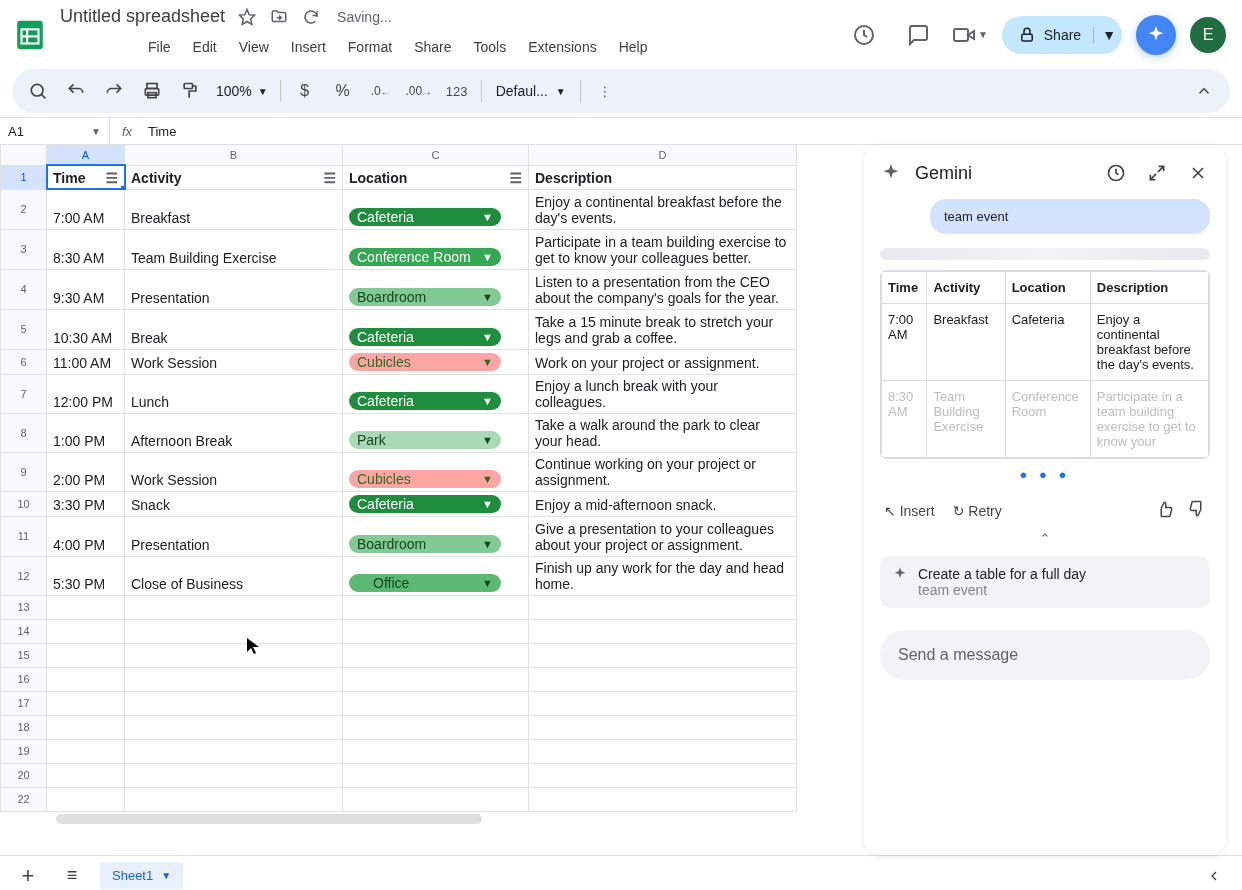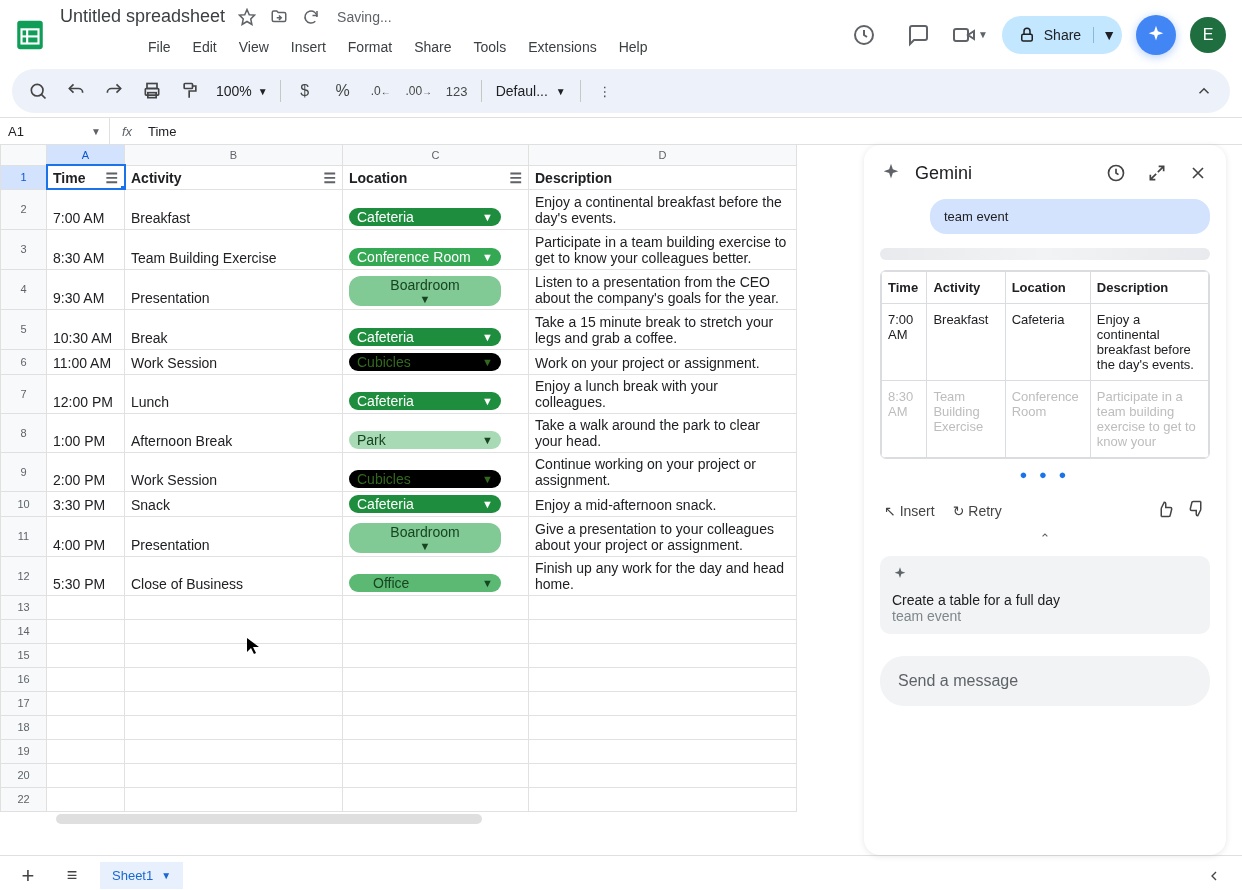--- a/index.html
+++ b/index.html
@@ -53,43 +53,43 @@
   th.rowhead.sel { background:#d3e3fd; color:#0b57d0; }
   td.cell { border:1px solid #e1e1e1; padding:3px 6px; font-size:14px; overflow:hidden; white-space:nowrap; vertical-align:bottom; height:24px;}
   td.cell.desc { white-space:normal; }
   tr.hrow td.cell { font-weight:bold; background:#fff; border-bottom:1px solid #e1e1e1;}
   td.selcell { outline:2px solid #1a73e8; outline-offset:-1px; position:relative;}
   td.selcell::after { content:''; position:absolute; right:-3px; bottom:-3px; width:6px; height:6px; background:#1a73e8; }
   .chip { display:flex; align-items:center; justify-content:space-between; border-radius:12px; padding:1px 8px; font-size:14px; width:152px;}
   .chip .arrow { font-size:11px; }
   .chip.cafeteria { background:#1e8e3e; color:#fff; }
   .chip.conf { background:#34a853; color:#fff; }
-  .chip.board { background:#81c995; color:#174521;flex-direction:column; }
-  .chip.cubicles { background:#000000; color:#33691e; }
+  .chip.board { background:#81c995; color:#174521; }
+  .chip.cubicles { background:#fca5a5; color:#33691e; }
   .chip.park { background:#a8dab5; color:#174521; }
   .chip.office { background:#5bb974; color:#174521;padding-left:24px; }
   .filter { display:flex; justify-content:space-between; align-items:center; }
   .filter-icon {color:#5f6368;}
 
   
   .panel-card { background:#fff; border-radius:16px; box-shadow:0 1px 6px rgba(0,0,0,.1); height:100%; display:flex; flex-direction:column; padding:0;}
   .panel-header { display:flex; align-items:center; gap:13px; padding:14px 14px 12px 16px;}
   .panel-header .title { font-size:18px; font-weight:500; flex:1;}
   .panel-header .hicon{ width:28px; height:28px; display:flex; align-items:center; justify-content:center; color:#444;}
   .bubble { background:#d3e3fd; border-radius:16px; padding:10px 14px; margin:0 16px 10px auto; width:280px;}
   .skeleton-bar { height:12px; margin:4px 16px; border-radius:6px; background:linear-gradient(90deg,#e8eaed 0%,#f1f3f4 50%,#e8eaed 100%);}
   .gtable { margin:6px 16px 0 16px; border:1px solid #dadce0; border-radius:6px; overflow:hidden;}
   .gtable table { width:100%; border-collapse:collapse; font-size:13px;}
   .gtable th, .gtable td { border:1px solid #dadce0; padding:8px 6px; text-align:left; vertical-align:top;}
   .gtable th { font-weight:600; }
   .gtable .fade td { color:#bdbdbd; }
   .dots { text-align:center; padding:8px 0; color:#1a73e8; letter-spacing:4px;}
   .actions { display:flex; gap:18px; align-items:center; padding:10px 20px; color:#444; font-size:14px;}
   .actions .right { margin-left:auto; display:flex; gap:14px;}
-  .suggestion-box { margin:10px 16px; background:#f1f3f4; border-radius:10px; padding:10px 12px; display:flex; align-items:flex-start; gap:10px;flex-direction:column;}
+  .suggestion-box { margin:10px 16px; background:#f1f3f4; border-radius:10px; padding:10px 12px; display:flex; align-items:flex-start; gap:10px;}
   .suggest-wrap{ position:relative; }
   .sugg-line1{font-size:14px;}
   .sugg-line2{font-size:14px; color:#80868b;}
   .composer { margin:12px 16px 16px 16px; background:#f1f3f4; border-radius:24px; padding:16px 18px; color:#5f6368; font-size:16px;}
 
   
   .sheettabs { display:flex; align-items:center; gap:12px; border-top:1px solid #e0e0e0; height:40px; padding:0 12px;}
   .sheettabs .tab { background:#e8f0fe; color:#1967d2; padding:6px 12px; border-radius:0; display:flex; align-items:center; gap:8px; font-weight:500;}
   .sheettabs .exp { margin-left:auto;}
 

